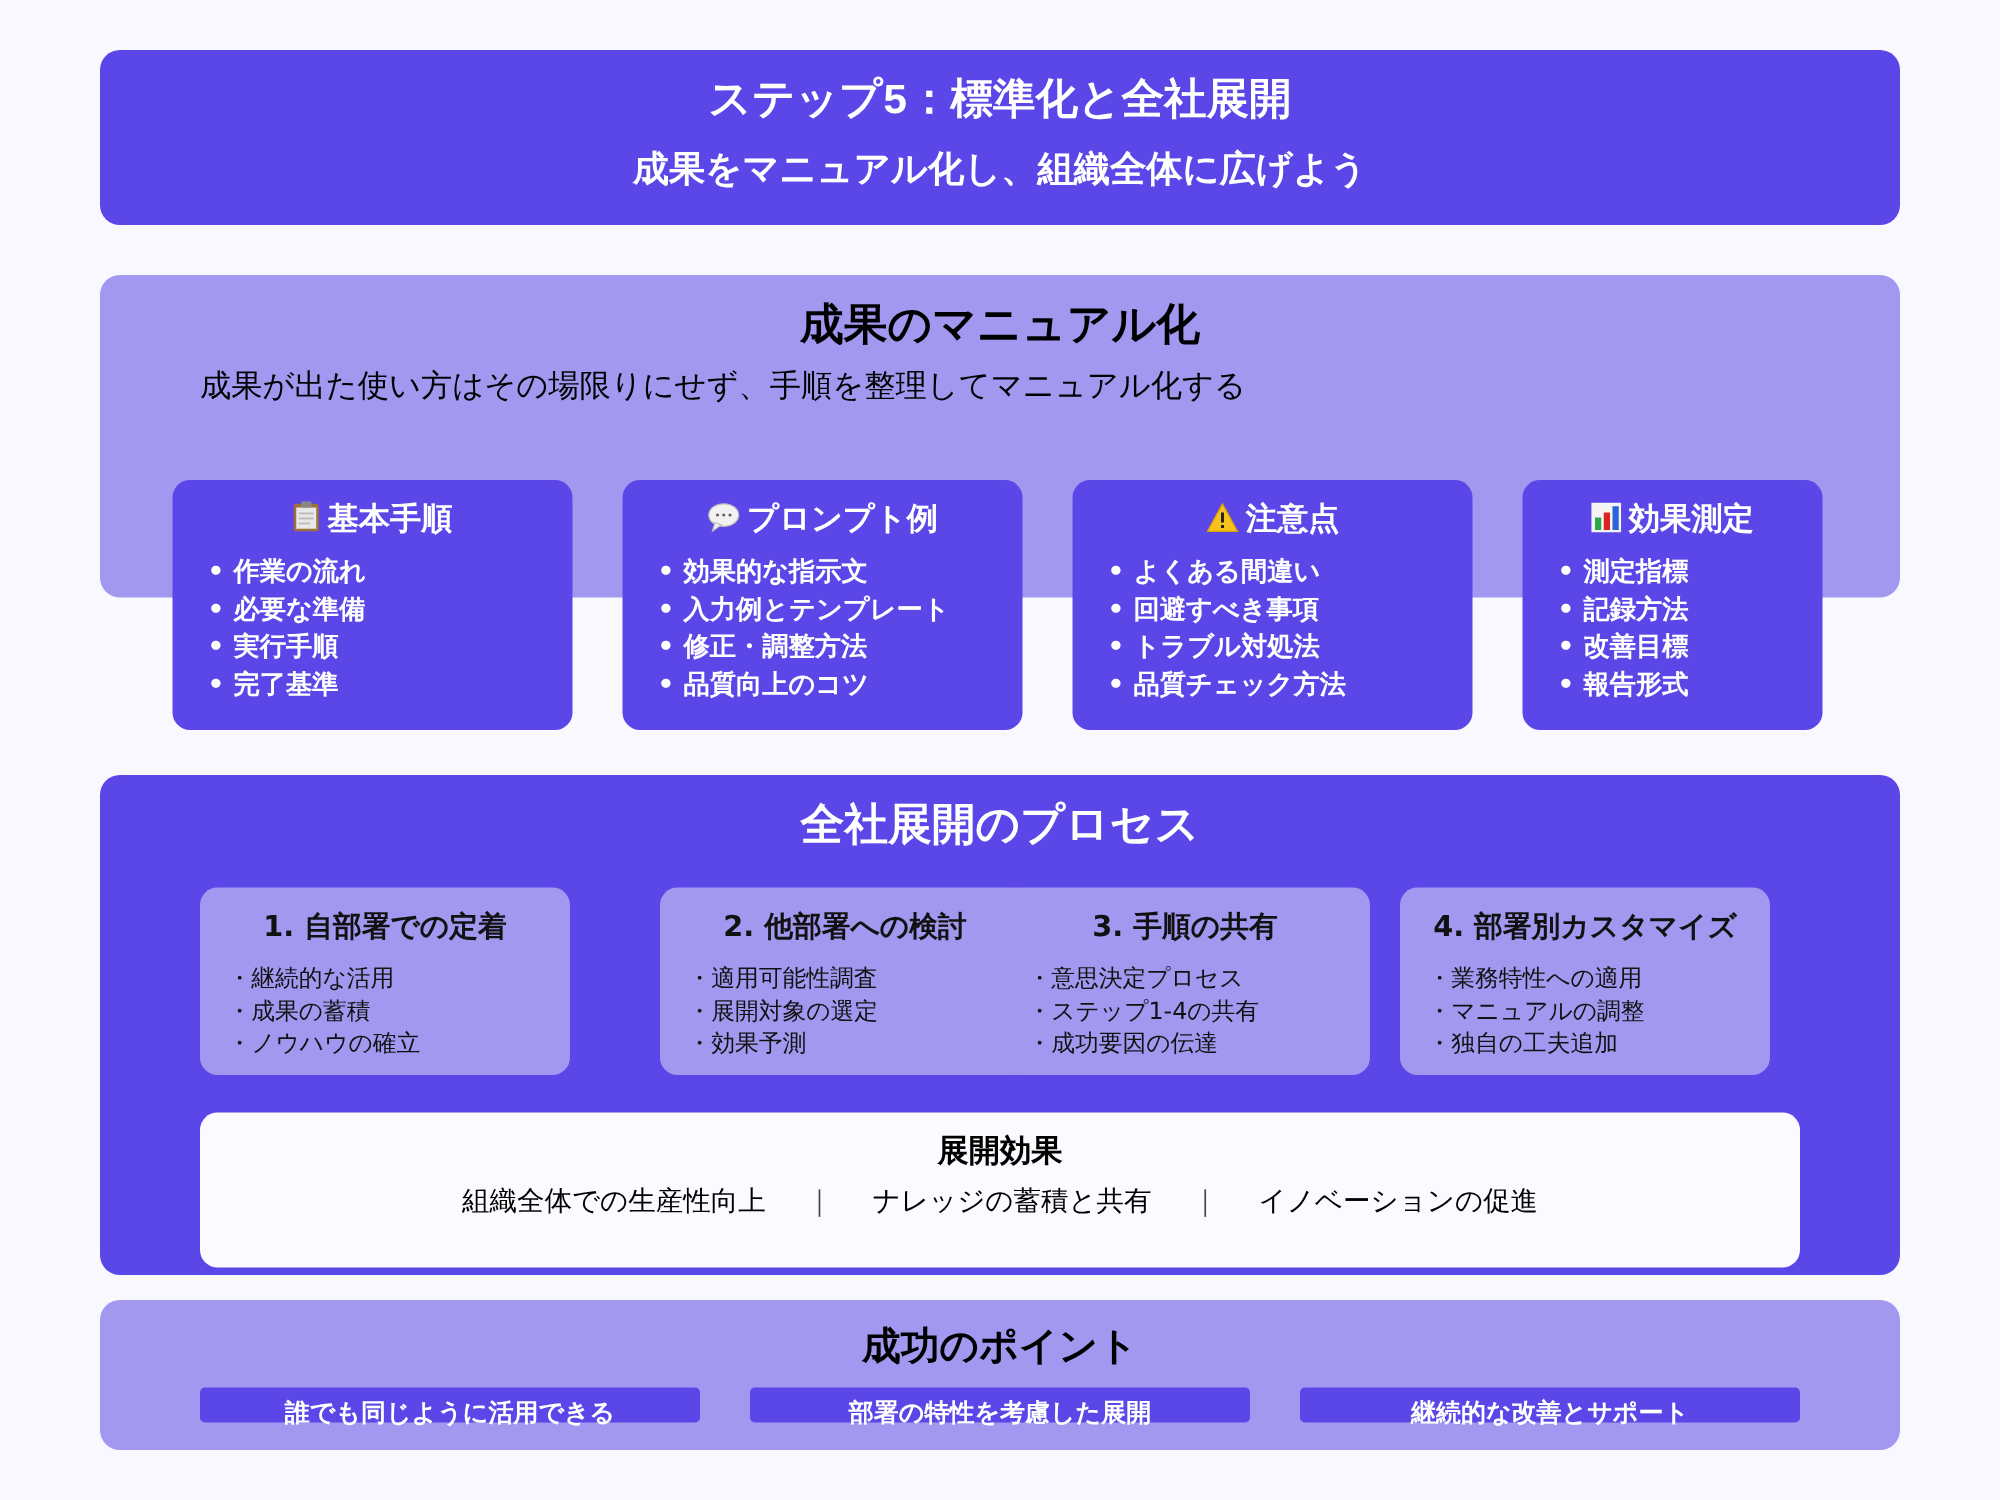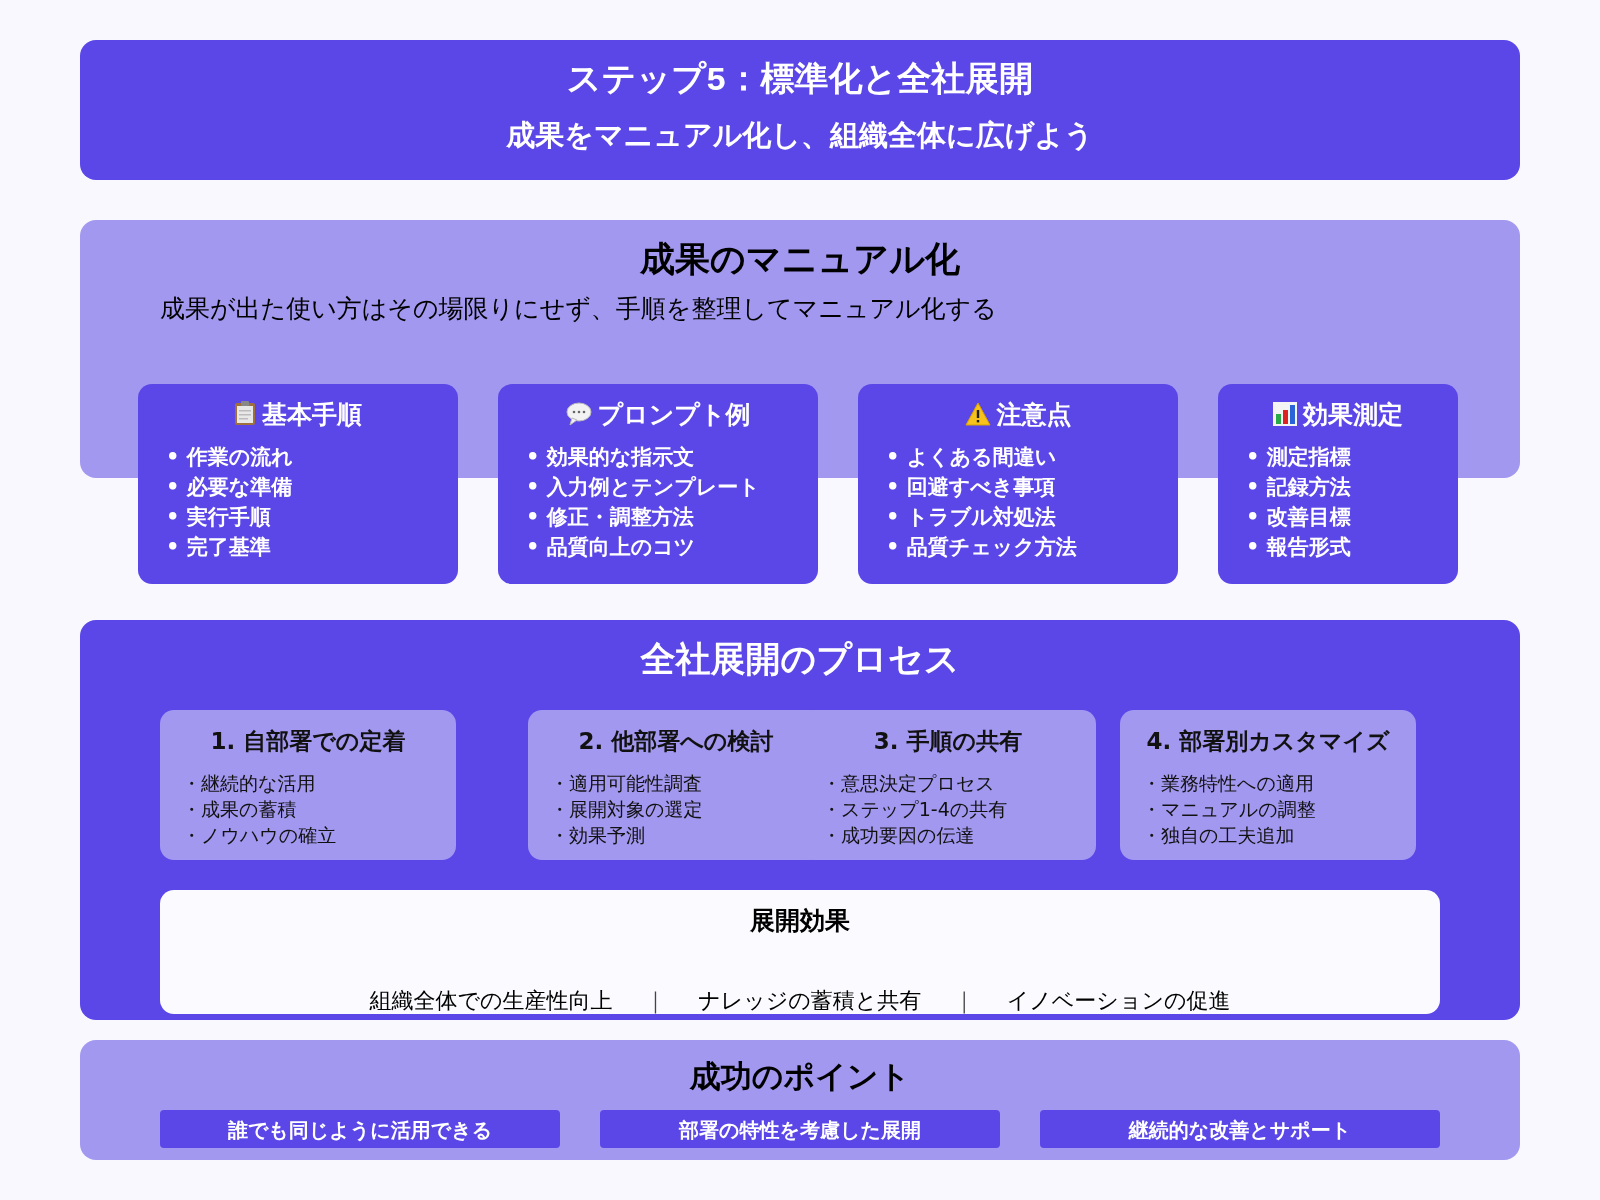--- a/index.html
+++ b/index.html
@@ -24,26 +24,26 @@
 
   #process { top: 620px; height: 400px; }
   #process .title { position: absolute; top: 16px; width: 100%; text-align: center; font-size: 35px; font-weight: bold; }
   .pcard { position: absolute; top: 90px; width: 296px; height: 150px; background: #a298f0; color: #111; border-radius: 14px; }
   .pcard .head { position: absolute; top: 16px; width: 100%; text-align: center; font-size: 23px; font-weight: bold; }
   .pcard ul { position: absolute; top: 60px; left: 28px; list-style: none; font-size: 19px; line-height: 26px; }
   .pcard li::before { content: "・"; margin-left: -6px; }
 
   #effect { position: absolute; left: 80px; top: 270px; width: 1280px; height: 124px; background: #fbfbff; color: #000; border-radius: 14px; text-align: center; }
   #effect .head { position: absolute; top: 14px; width: 100%; font-size: 25px; font-weight: bold; }
-  #effect .row { position: absolute; top: 56px; width: 100%; font-size: 22px; display: flex; justify-content: center; gap: 0; margin-top: 40px; }
+  #effect .row { position: absolute; top: 56px; width: 100%; font-size: 22px; display: flex; justify-content: center; gap: 0; }
   #effect .sep { color: #444; margin: 0 32px; }
 
   #points { top: 1040px; height: 120px; }
   #points .title { position: absolute; top: 16px; width: 100%; text-align: center; font-size: 31px; font-weight: bold; }
-  .pbtn { position: absolute; top: 70px; width: 400px; height: 38px; background: #5b46e8; color: #fff; text-align: center; font-size: 20px; font-weight: bold; line-height: 40px; border-radius: 4px; }
+  .pbtn { position: absolute; top: 70px; width: 400px; height: 28px; background: #5b46e8; color: #fff; text-align: center; font-size: 20px; font-weight: bold; line-height: 40px; border-radius: 4px; }
 </style>
 </head>
 <body>
 
 <div id="header" class="panel dark">
   <div class="t1">ステップ5：標準化と全社展開</div>
   <div class="t2">成果をマニュアル化し、組織全体に広げよう</div>
 </div>
 
 <div id="manual" class="panel light">

